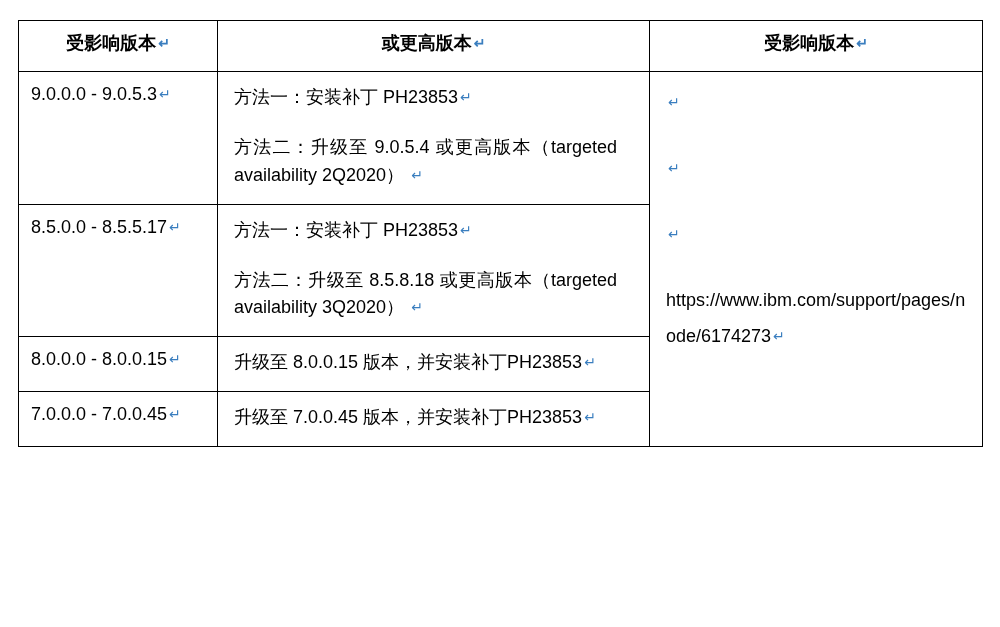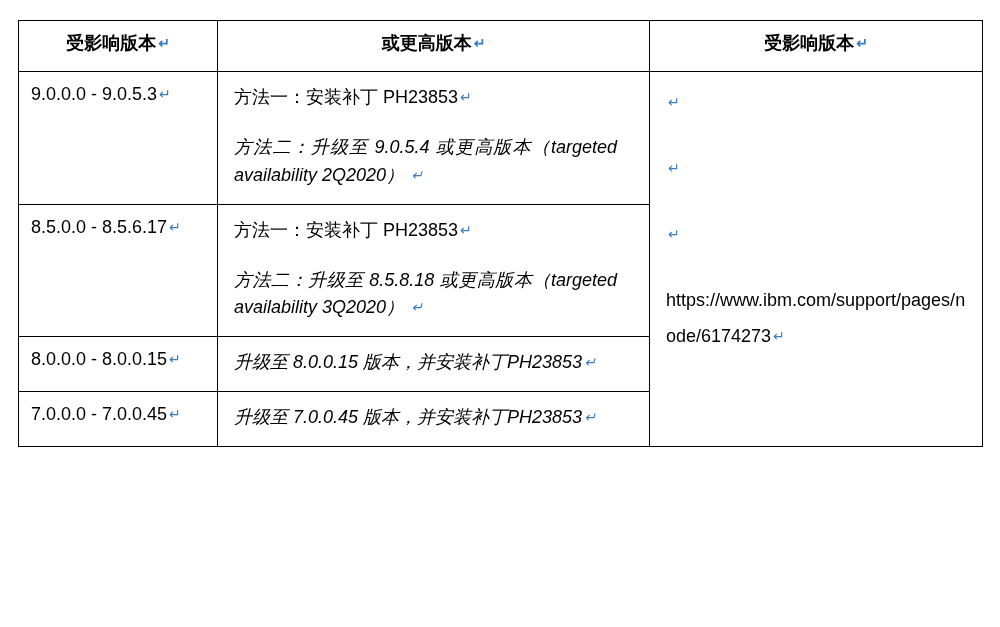--- a/index.html
+++ b/index.html
@@ -45,21 +45,20 @@
     .cell-v {
       padding: 12px 10px 14px 12px;
       word-break: break-all;
     }
     .m-line {
       margin: 0 16px 22px 0;
       line-height: 1.55;
     }
     .m-line.last {
       margin-bottom: 0;
-      font-style: italic;
     }
     .justify {
       text-align: justify;
       text-align-last: left;
     }
     .link-spacer {
       height: 30px;
     }
     .linkcell {
       padding: 12px 16px 14px 16px;
@@ -115,21 +114,21 @@
         <div><span class="pmark">↵</span></div>
         <div class="link-spacer"></div>
         <div>
           <span>https://www.ibm.com/support/pages/node/6174273</span><span class="pmark">↵</span>
         </div>
       </td>
     </tr>
 
     <tr>
       <td class="cell-v">
-        <span>8.5.0.0 - 8.5.6.17</span><span class="pmark">↵</span>
+        <span>8.5.0.0 - 8.5.5.17</span><span class="pmark">↵</span>
       </td>
       <td class="cell-pad">
         <div class="m-line">
           <span>方法一：安装补丁 PH23853</span><span class="pmark">↵</span>
         </div>
         <div class="m-line last justify">
           <span>方法二：升级至 8.5.8.18 或更高版本（targeted availability 3Q2020）</span> <span class="pmark">↵</span>
         </div>
       </td>
     </tr>

